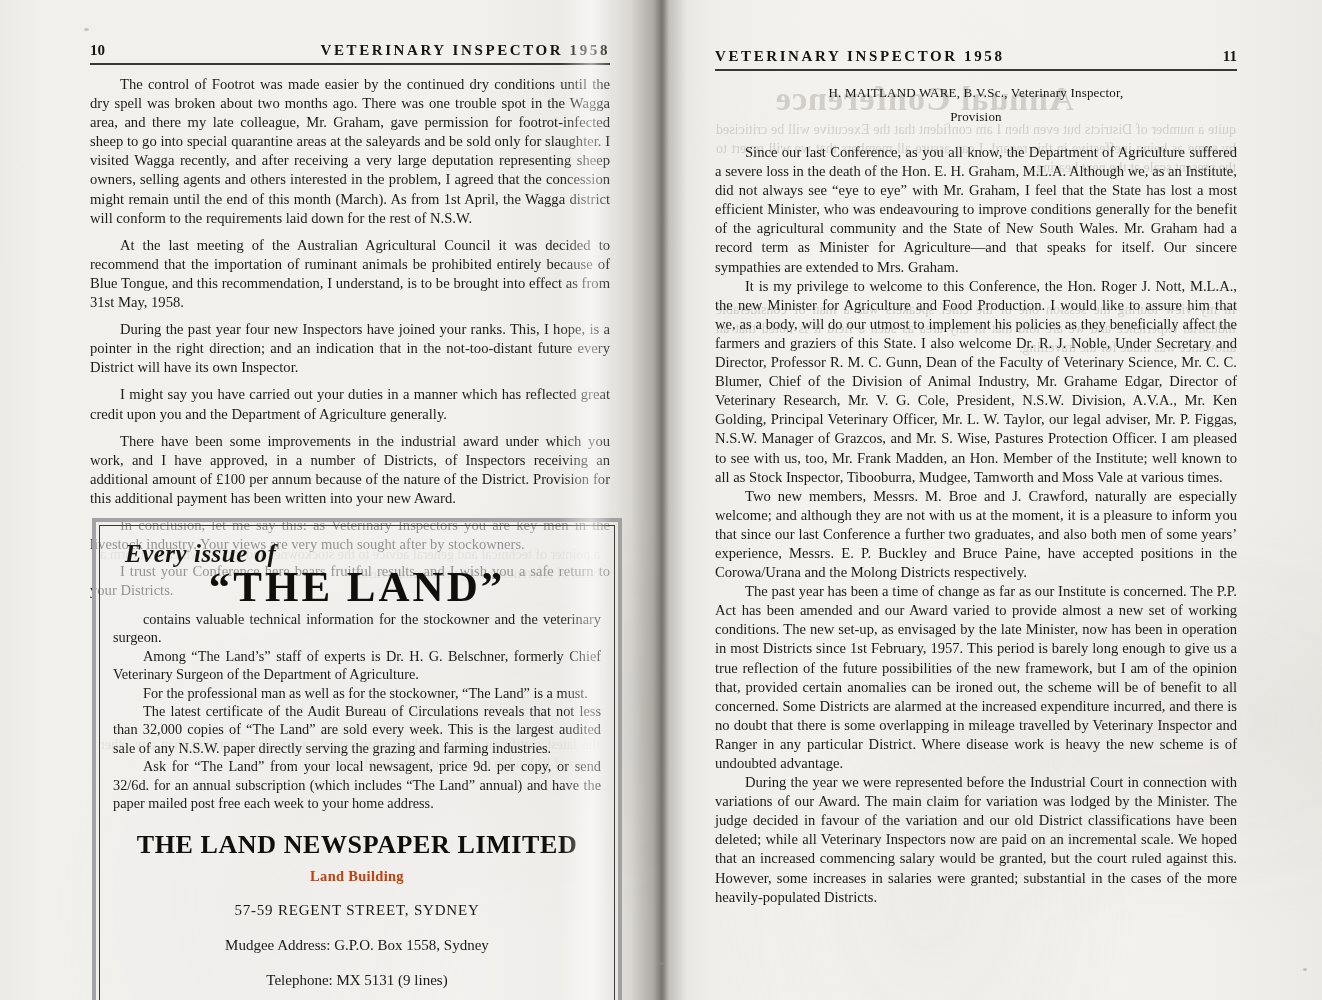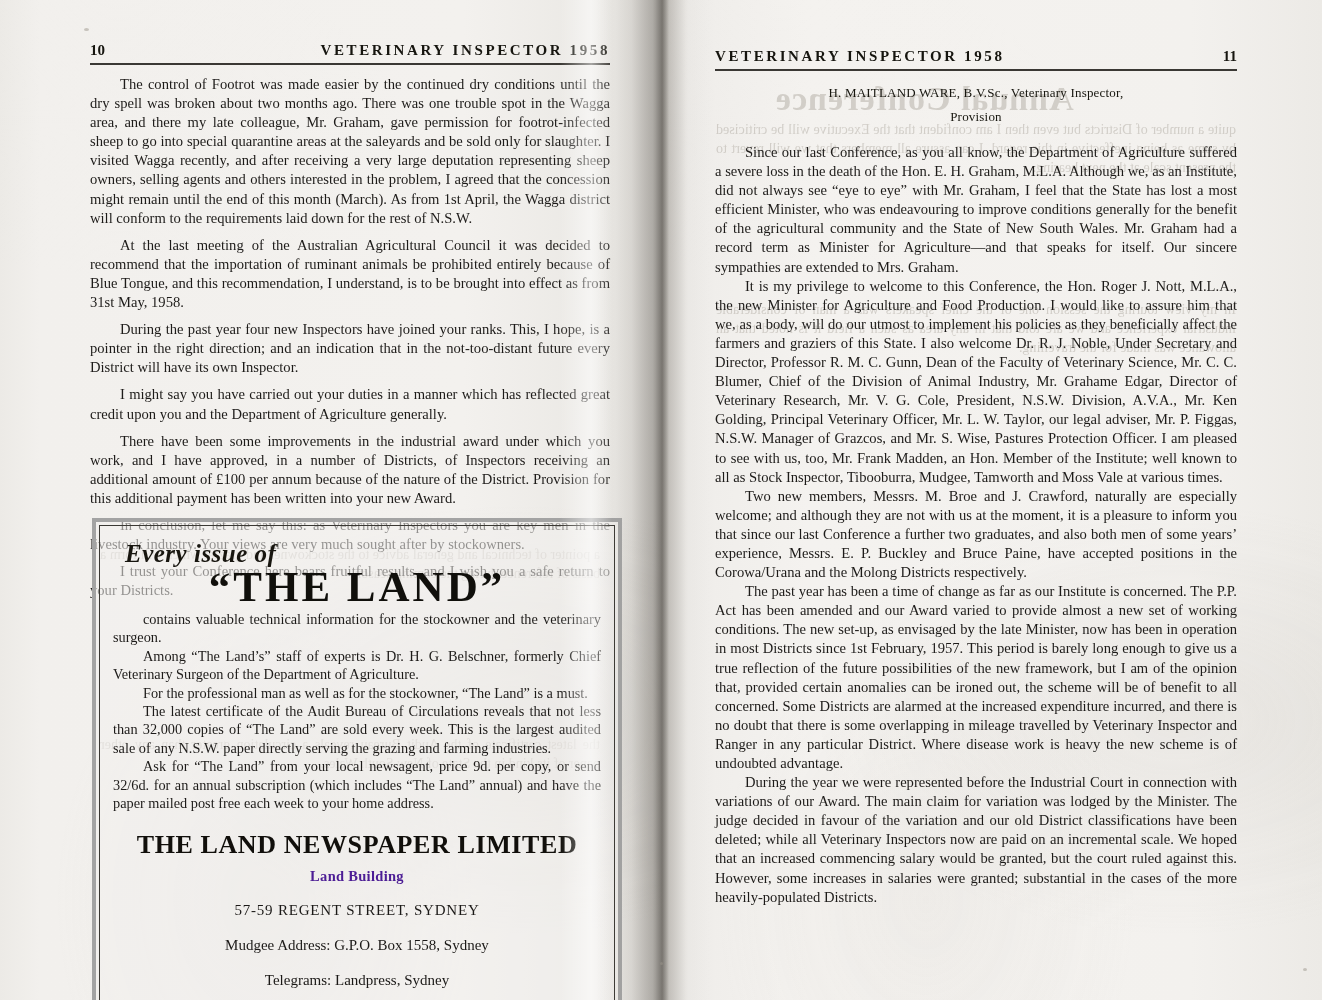--- a/index.html
+++ b/index.html
@@ -175,21 +175,21 @@
     letter-spacing: .6px;
     margin: 18px 0 2px 0;
     color: #110f0b;
   }
   .ad-building {
     text-align: center;
     font-weight: bold;
     font-size: 14.5px;
     letter-spacing: .3px;
     margin: 8px 0 10px 0;
-    color: #4c1d95;
+    color: #c2410c;
   }
   .ad-addr {
     text-align: center;
     font-size: 15px;
     line-height: 19px;
     margin: 16px;
     color: #1b1917;
   }
   .ad-addr.caps { letter-spacing: .8px; }
 
@@ -296,20 +296,21 @@
       <p class="ad-body">Among “The Land’s” staff of experts is Dr. H. G. Belschner, formerly Chief Veterinary Surgeon of the Department of Agriculture.</p>
       <p class="ad-body">For the professional man as well as for the stockowner, “The Land” is a must.</p>
       <p class="ad-body">The latest certificate of the Audit Bureau of Circulations reveals that not less than 32,000 copies of “The Land” are sold every week. This is the largest audited sale of any N.S.W. paper directly serving the grazing and farming industries.</p>
       <p class="ad-body">Ask for “The Land” from your local newsagent, price 9d. per copy, or send 32/6d. for an annual subscription (which includes “The Land” annual) and have the paper mailed post free each week to your home address.</p>
 
       <div class="ad-company">THE LAND NEWSPAPER LIMITED</div>
       <div class="ad-building">Land Building</div>
 
       <div class="ad-addr caps">57-59 REGENT STREET, SYDNEY</div>
       <div class="ad-addr">Mudgee Address: G.P.O. Box 1558, Sydney</div>
+      <div class="ad-addr">Telephone:  MX 5131  (9 lines)</div>
       <div class="ad-addr">Telegrams:  Landpress, Sydney</div>
     </div>
   </div>
 
   <div class="col col-right">
 
     <div class="runhead">
       <span>VETERINARY INSPECTOR 1958</span>
       <span class="spacer"></span>
       <span class="folio">11</span>

